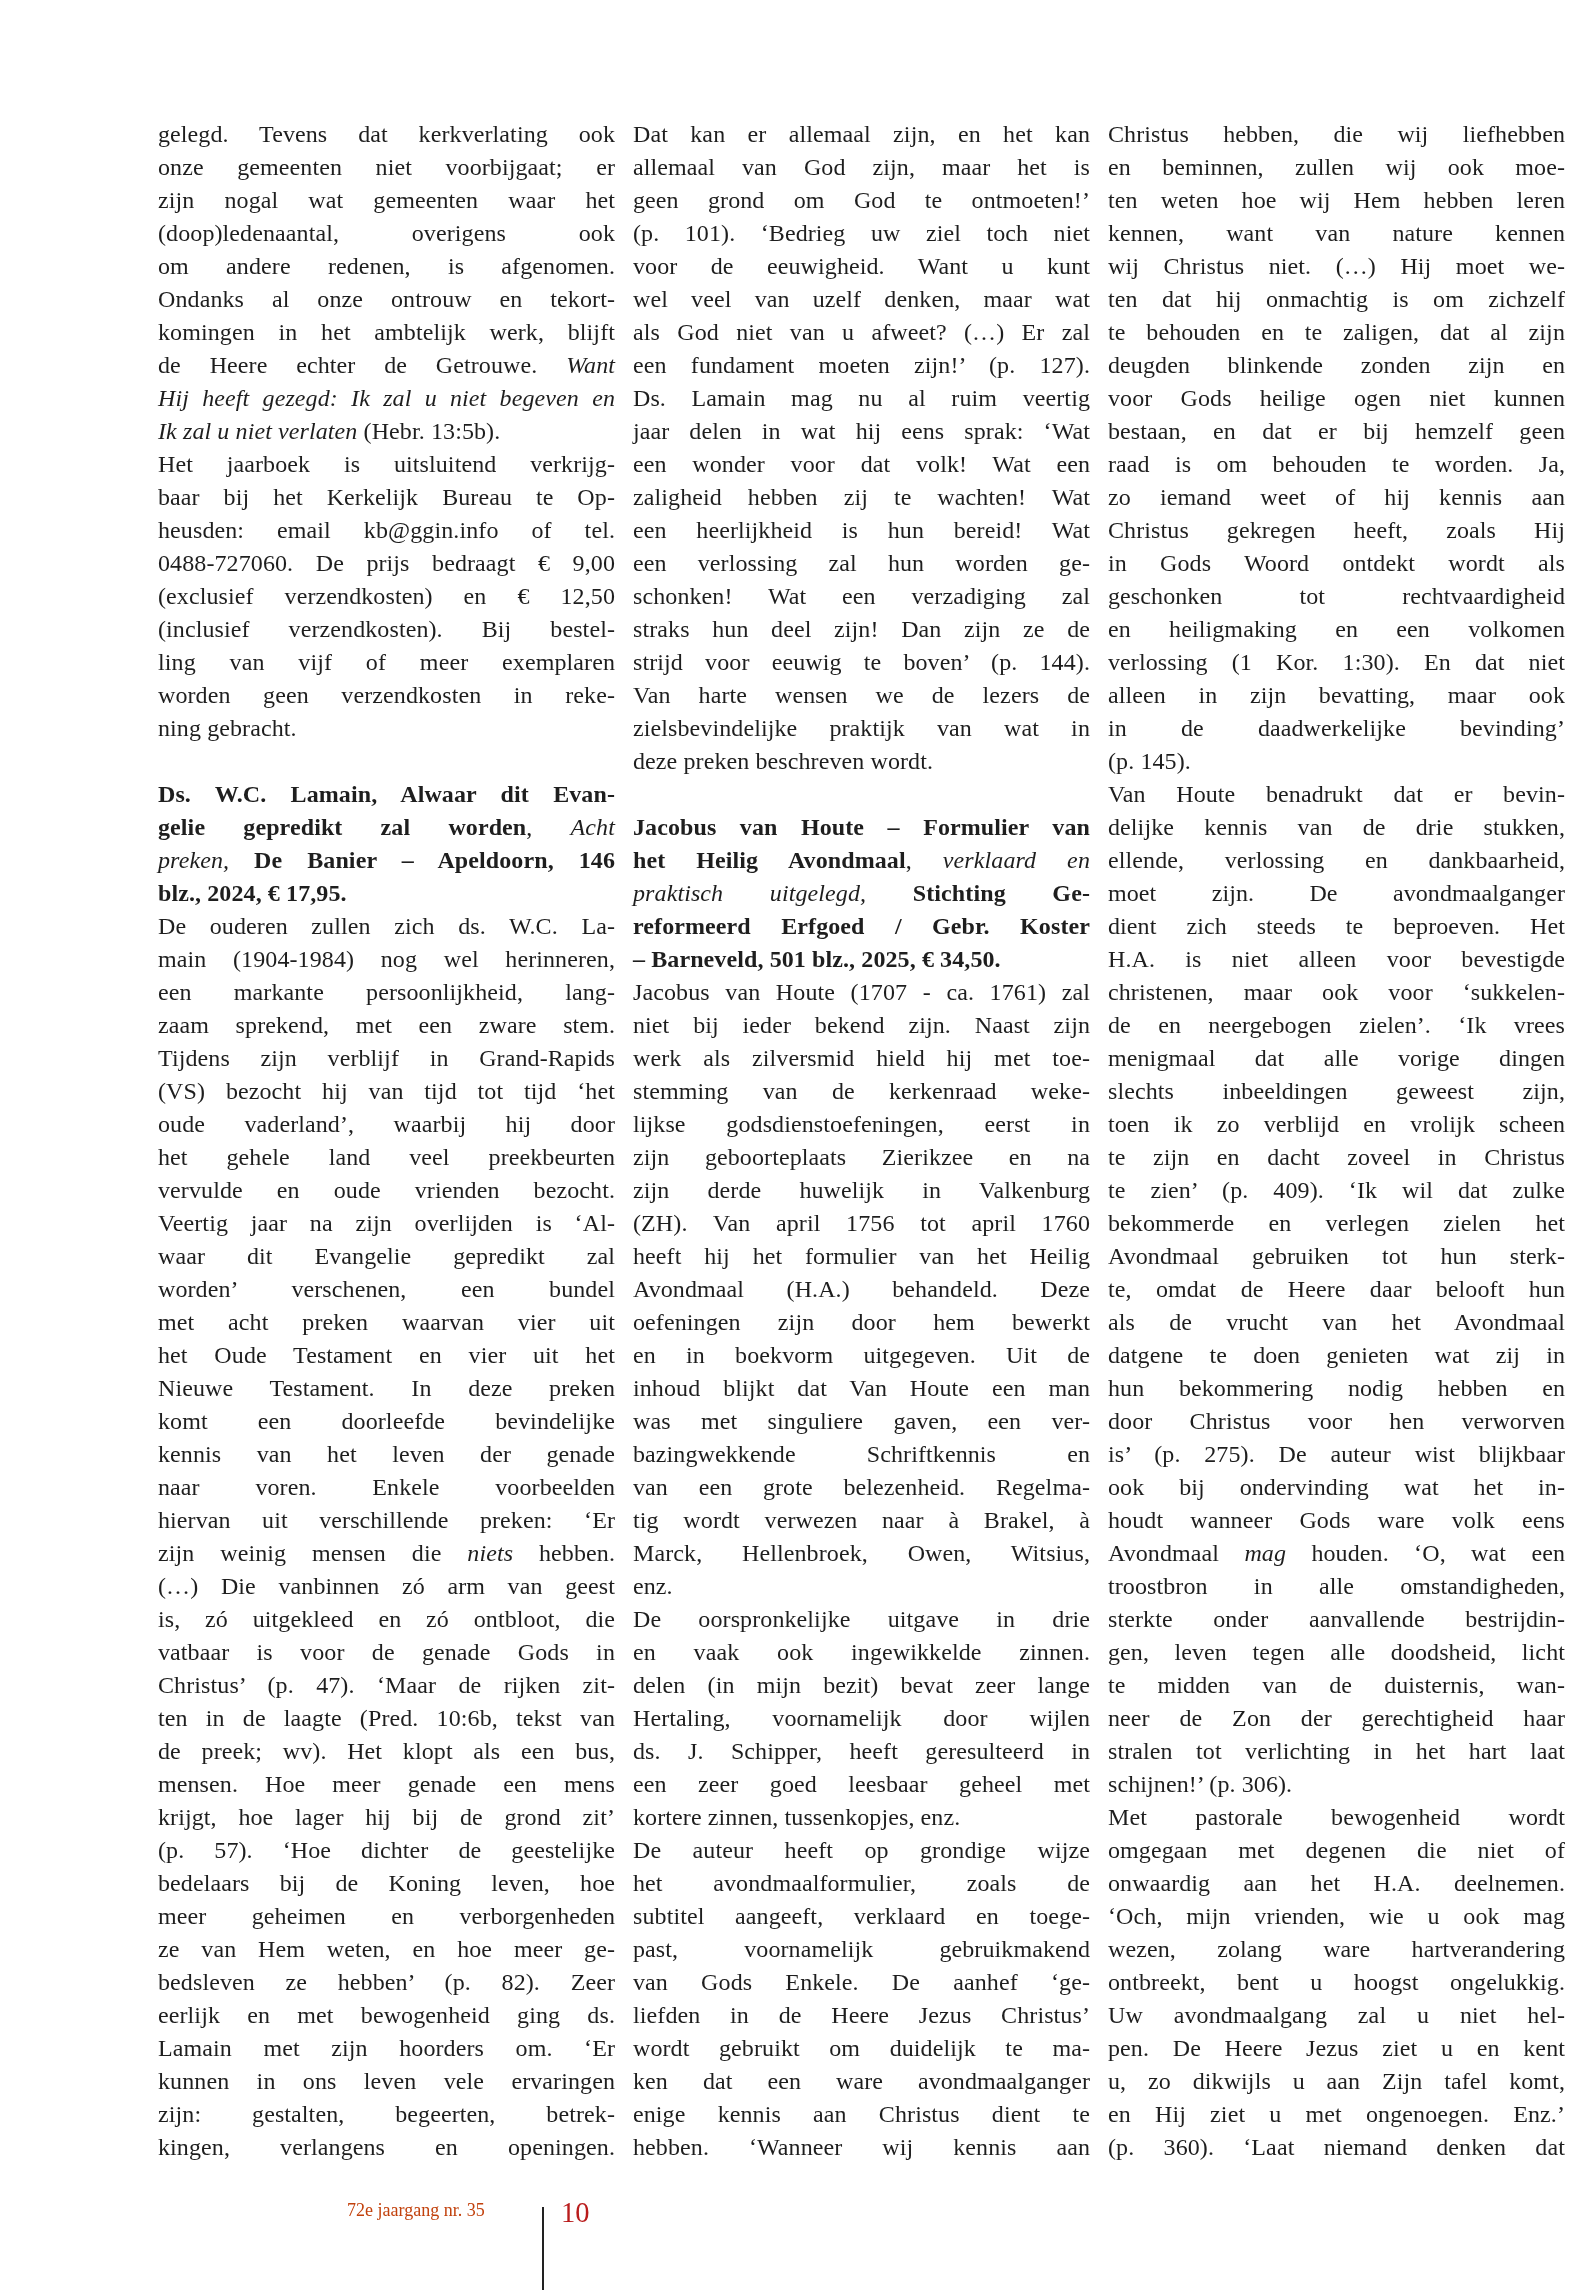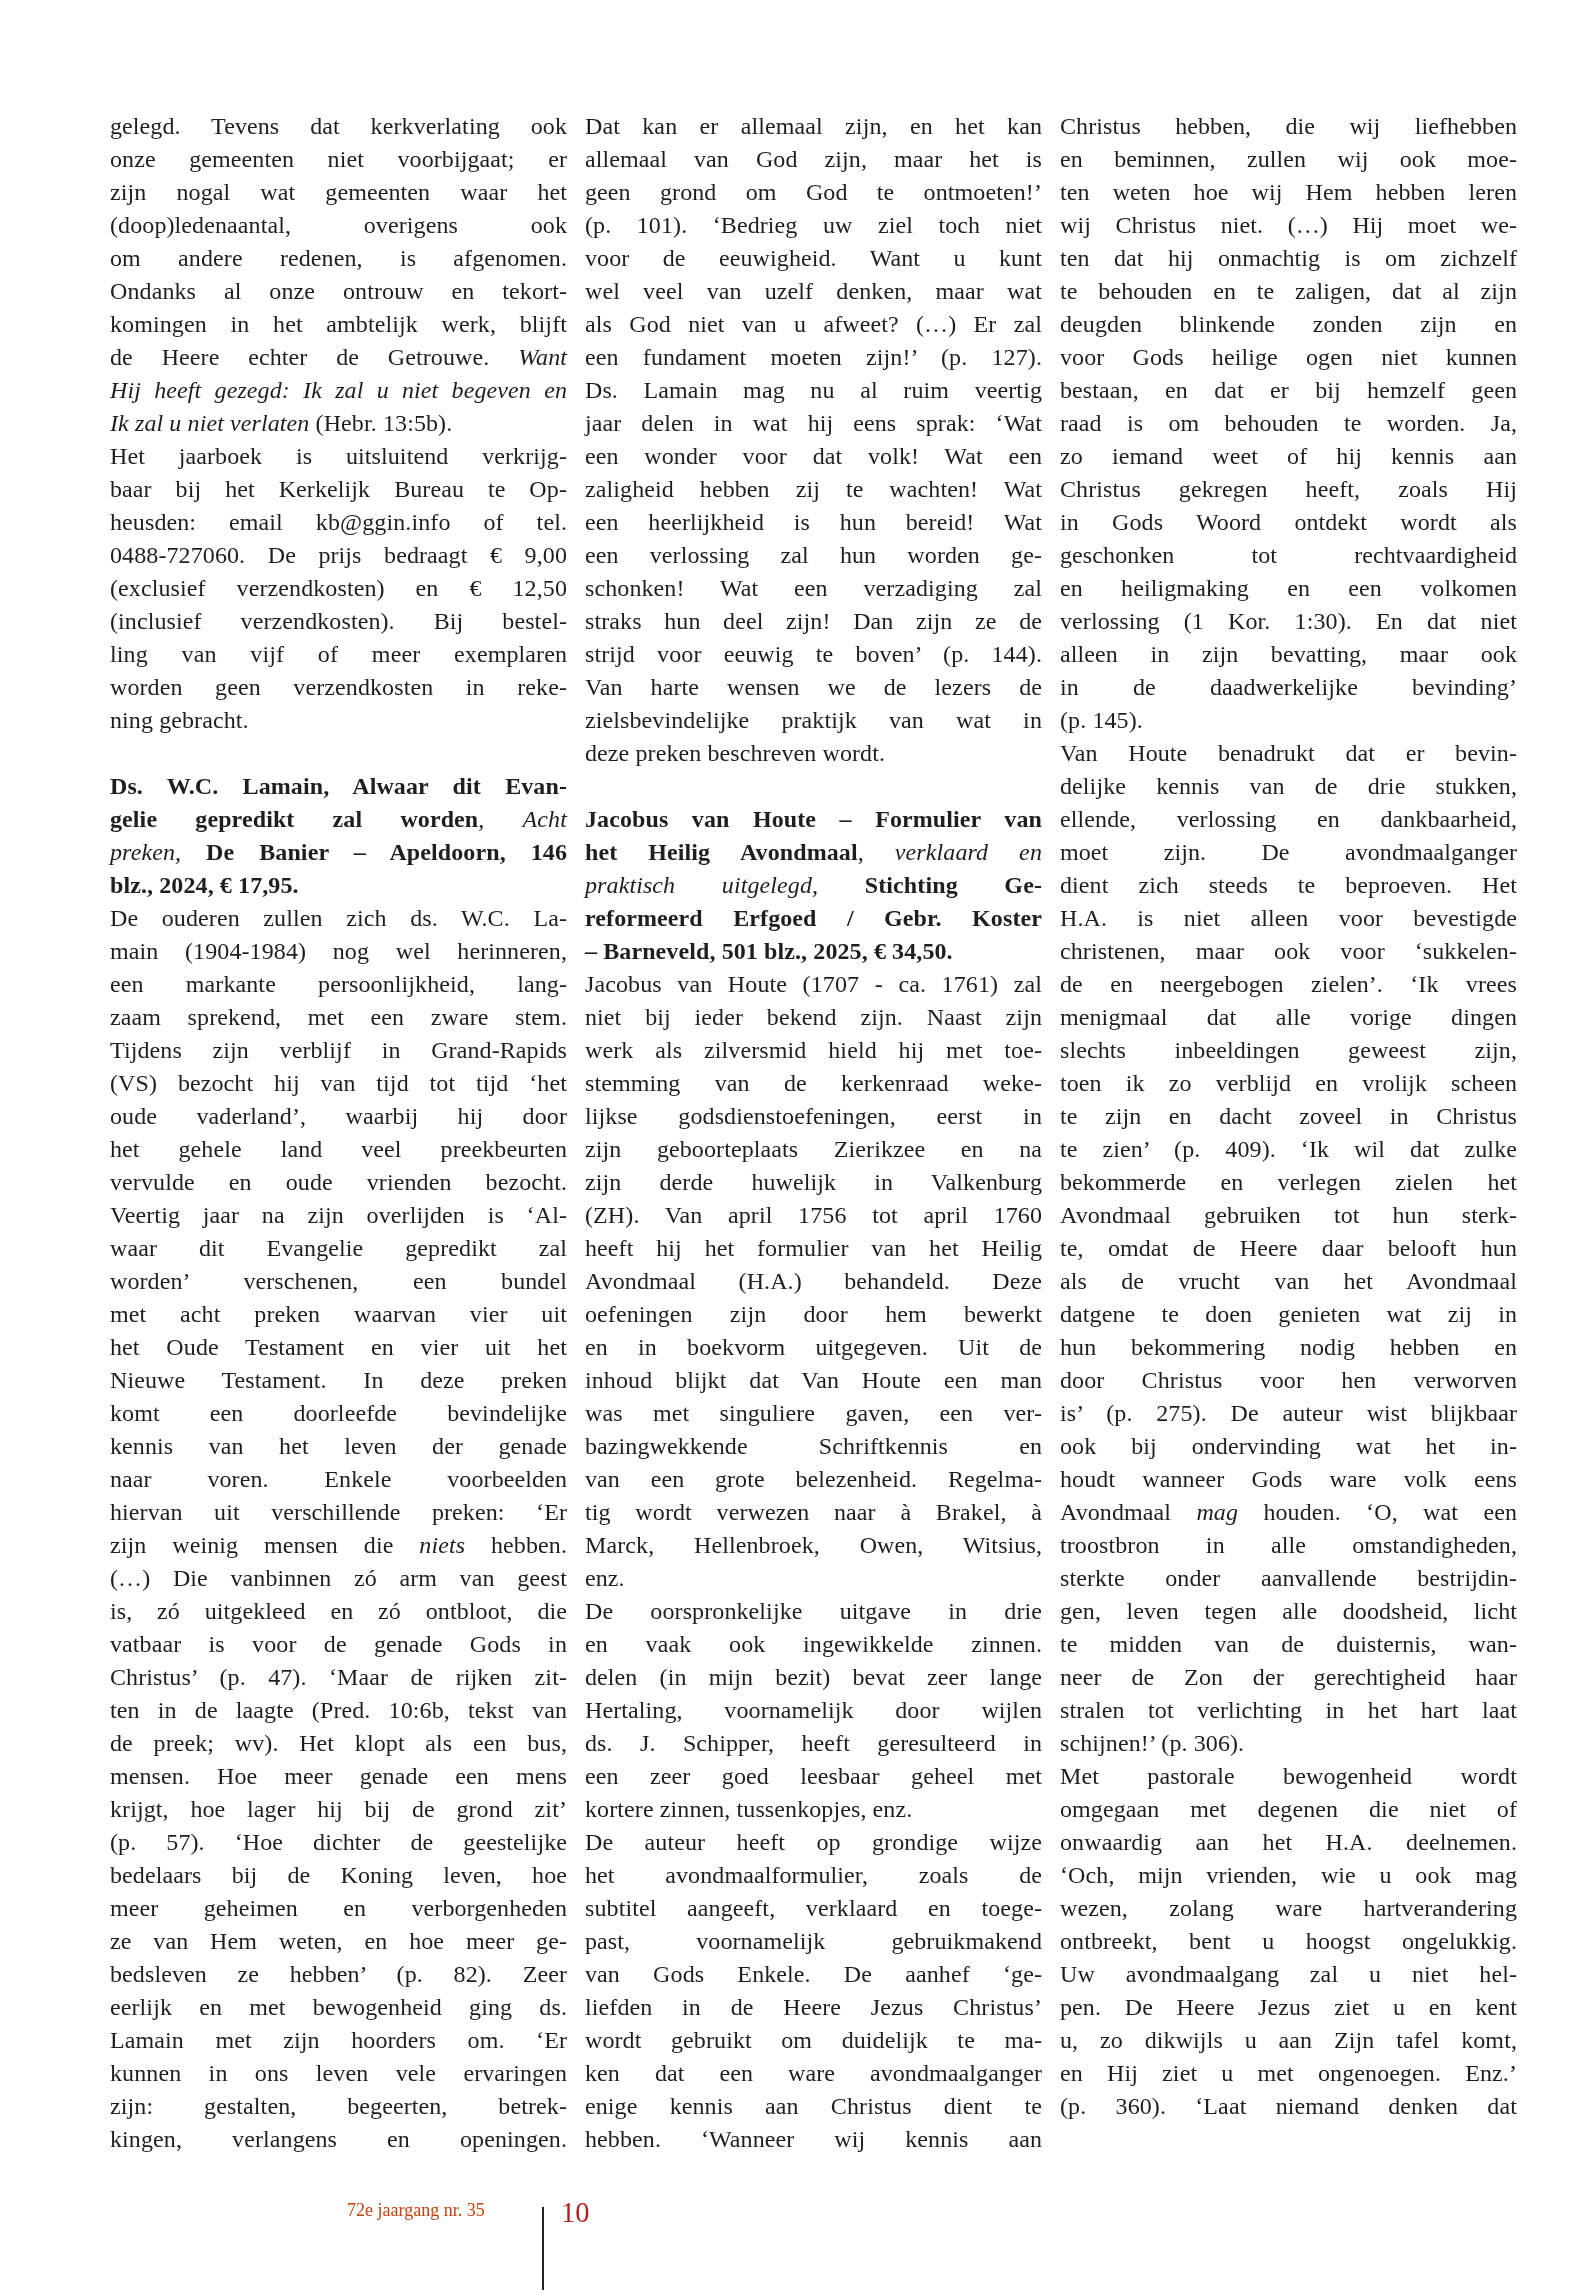--- a/index.html
+++ b/index.html
@@ -1,18 +1,18 @@
 <!DOCTYPE html>
 <html style="font-size:14px"><head>
 <meta charset="utf-8">
 <style>
   html, body { margin: 0; padding: 0; background: #ffffff; }
   body { width: 1592px; height: 2295px; position: relative; overflow: hidden;
          font-family: "DejaVu Serif", "Liberation Serif", serif; color: #1e1e1e; }
-  .col { position: absolute; top: 110px; width: 457px; }
+  .col { position: absolute; top: 118px; width: 457px; margin-left: 48px; }
   #col1 { left: 110px; }
   #col2 { left: 585px; }
   #col3 { left: 1060px; }
   .ln { display: block; height: 33px; line-height: 33px; font-size: 24px;
         text-align: justify; text-align-last: justify; white-space: nowrap;
         font-family: "Liberation Serif", "DejaVu Serif", serif; letter-spacing: 0.1px; }
   .ln.last { text-align-last: left; }
   .ln.blank { height: 33px; }
   .ln.b { font-weight: bold; }
   .ln i, .ln em { font-style: italic; }
@@ -153,20 +153,21 @@
       <span class="ln">liefden in de Heere Jezus Christus’</span>
       <span class="ln">wordt gebruikt om duidelijk te ma-</span>
       <span class="ln">ken dat een ware avondmaalganger</span>
       <span class="ln">enige kennis aan Christus dient te</span>
       <span class="ln">hebben. ‘Wanneer wij kennis aan</span>
     </div>
   <div id="col3" class="col">
       <span class="ln">Christus hebben, die wij liefhebben</span>
       <span class="ln">en beminnen, zullen wij ook moe-</span>
       <span class="ln">ten weten hoe wij Hem hebben leren</span>
+      <span class="ln">kennen, want van nature kennen</span>
       <span class="ln">wij Christus niet. (…) Hij moet we-</span>
       <span class="ln">ten dat hij onmachtig is om zichzelf</span>
       <span class="ln">te behouden en te zaligen, dat al zijn</span>
       <span class="ln">deugden blinkende zonden zijn en</span>
       <span class="ln">voor Gods heilige ogen niet kunnen</span>
       <span class="ln">bestaan, en dat er bij hemzelf geen</span>
       <span class="ln">raad is om behouden te worden. Ja,</span>
       <span class="ln">zo iemand weet of hij kennis aan</span>
       <span class="ln">Christus gekregen heeft, zoals Hij</span>
       <span class="ln">in Gods Woord ontdekt wordt als</span>

